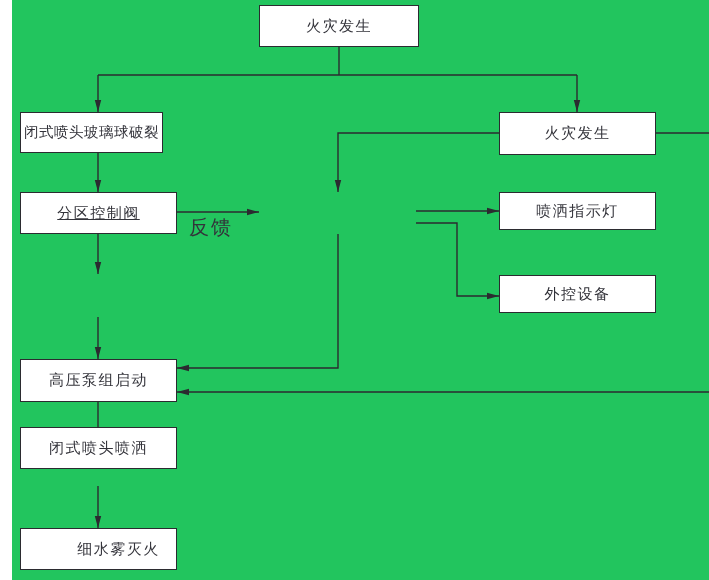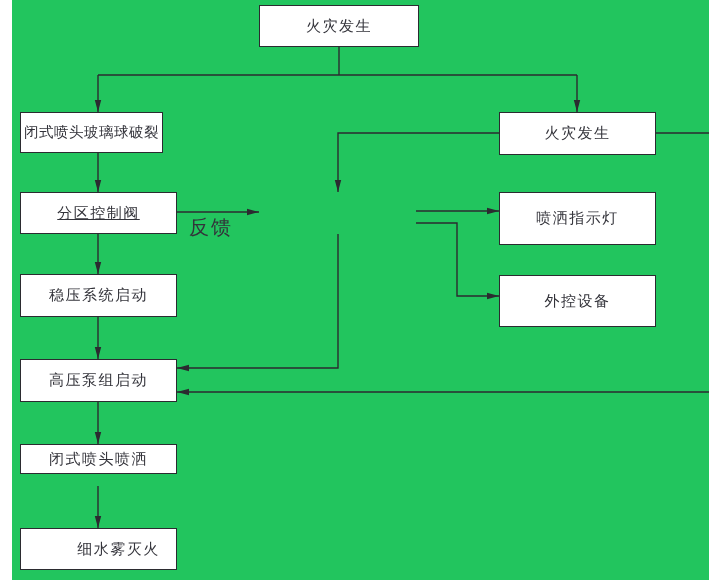--- a/index.html
+++ b/index.html
@@ -86,27 +86,26 @@
 
   <div class="node" style="left:247px; top:5px;  width:160px; height:42px;">火灾发生</div>
 
   <div class="node wide-text" style="left:8px; top:112px; width:143px; height:41px;">闭式喷头玻璃球破裂</div>
 
   <div class="node" style="left:487px; top:112px; width:157px; height:43px;">火灾发生</div>
 
   <div class="node" style="left:8px; top:192px; width:157px; height:42px;text-decoration:underline;">分区控制阀</div>
 
 
-  <div class="node" style="left:487px; top:192px; width:157px; height:53px;">喷洒指示灯</div>
+  <div class="node" style="left:487px; top:192px; width:157px; height:38px;">喷洒指示灯</div>
 
-  <div class="node" style="left:8px; top:274px; width:157px; height:43px;">稳压系统启动</div>
 
-  <div class="node" style="left:487px; top:275px; width:157px; height:52px;">外控设备</div>
+  <div class="node" style="left:487px; top:275px; width:157px; height:38px;">外控设备</div>
 
   <div class="node" style="left:8px; top:359px; width:157px; height:43px;">高压泵组启动</div>
 
-  <div class="node" style="left:8px; top:444px; width:157px; height:30px;">闭式喷头喷洒</div>
+  <div class="node" style="left:8px; top:427px; width:157px; height:42px;">闭式喷头喷洒</div>
 
   <div class="node" style="left:8px; top:528px; width:157px; height:42px;padding-left:40px;">细水雾灭火</div>
 
   <span class="edge-label" style="left:177px; top:214px;">反馈</span>
 
 </div>
 
 </body></html>

